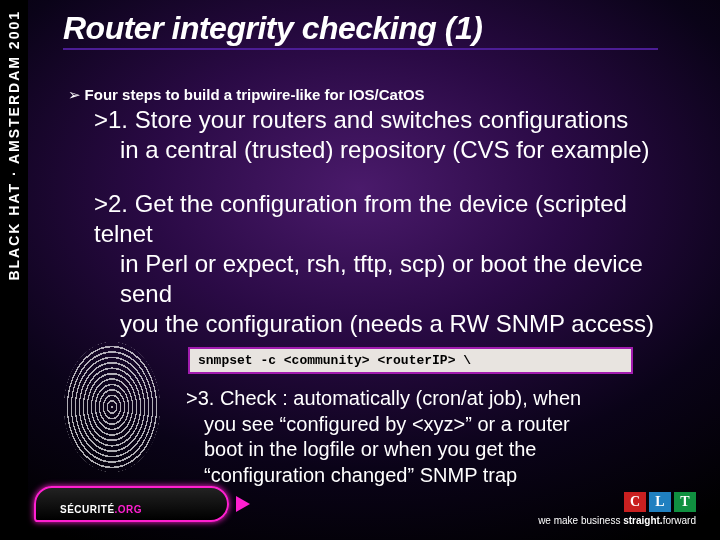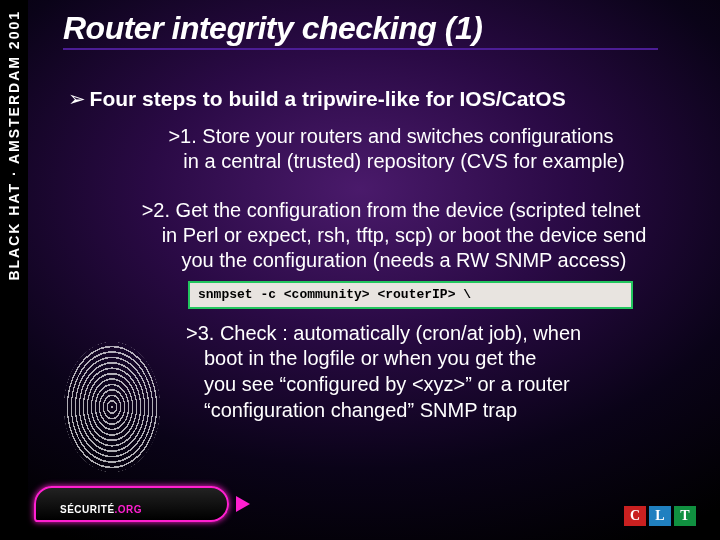--- a/index.html
+++ b/index.html
@@ -47,42 +47,41 @@
     width: 595px;
     letter-spacing: -0.5px;
   }
   .content {
     position: absolute;
     left: 68px;
     top: 85px;
     width: 620px;
   }
   .heading {
-    font-size: 21px;
-    font-weight: bold;
-    margin-bottom: 12px;
+    font-size: 15px;
+    font-weight: bold;
+    margin-bottom: 0;
     line-height: 1.3;
   }
   .bullet-arrow {
     font-weight: normal;
     margin-right: 4px;
   }
   .item {
-    font-size: 20px;
+    font-size: 24px;
     line-height: 1.25;
     margin-left: 26px;
     padding-left: 0;
-    text-align: center;
   }
   .item-indent { margin-left: 52px; }
   .spacer { height: 24px; }
   .code-box {
     background: #e8e4e0;
     color: #000;
-    border: 2px solid #22c55e;
+    border: 2px solid #a21caf;
     padding: 4px 8px;
     font-family: "Courier New", monospace;
     font-size: 13px;
     font-weight: bold;
     line-height: 1.2;
     margin-left: 120px;
     margin-top: 8px;
     width: 445px;
   }
   .code-box .ind { padding-left: 14px; display: block; }
@@ -197,22 +196,22 @@
   <div class="item">&gt;2. Get the configuration from the device (scripted telnet</div>
   <div class="item item-indent">in Perl or expect, rsh, tftp, scp) or boot the device send</div>
   <div class="item item-indent">you the configuration (needs a RW SNMP access)</div>
 
   <div class="code-box">
     <span>snmpset -c &lt;community&gt; &lt;routerIP&gt; \</span>
   </div>
 
   <div class="item3">
     <div>&gt;3. Check : automatically (cron/at job), when</div>
+    <div class="cont">you see “configured by &lt;xyz&gt;” or a router</div>
     <div class="cont">boot in the logfile or when you get the</div>
-    <div class="cont">you see “configured by &lt;xyz&gt;” or a router</div>
     <div class="cont">“configuration changed” SNMP trap</div>
   </div>
 </div>
 
 <div class="fingerprint">
   <div class="fprint-oval"></div>
   <div class="securite-badge">
     <div class="badge-shape"></div>
     <div class="badge-tip"></div>
     <div class="badge-text">
@@ -220,13 +219,16 @@
     </div>
   </div>
 </div>
 
 <div class="br-logo">
   <div class="clt-row">
     <div class="block bc">C</div>
     <div class="block bl">L</div>
     <div class="block bt">T</div>
   </div>
+  <div class="tagline">
+    <span>we make business </span><b>straight.</b><span>forward</span>
+  </div>
 </div>
 
 </body></html>

